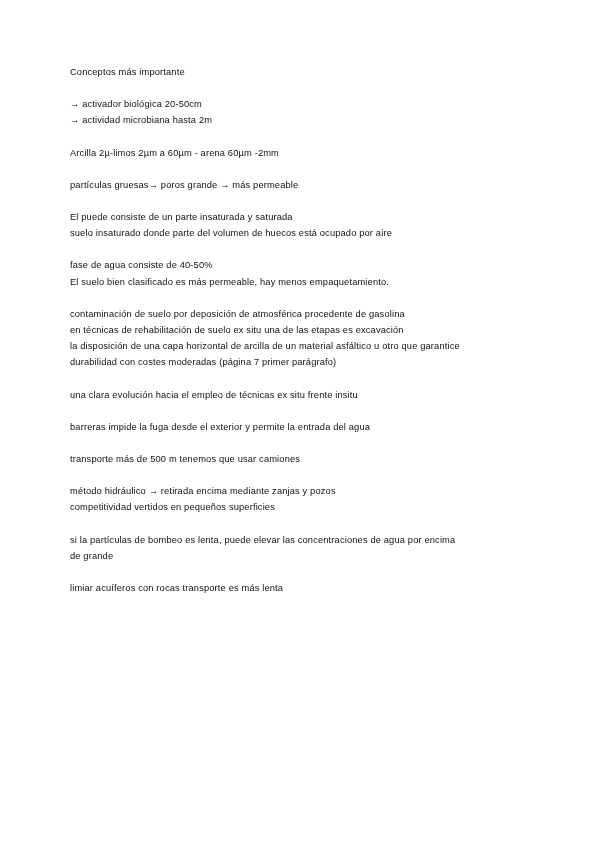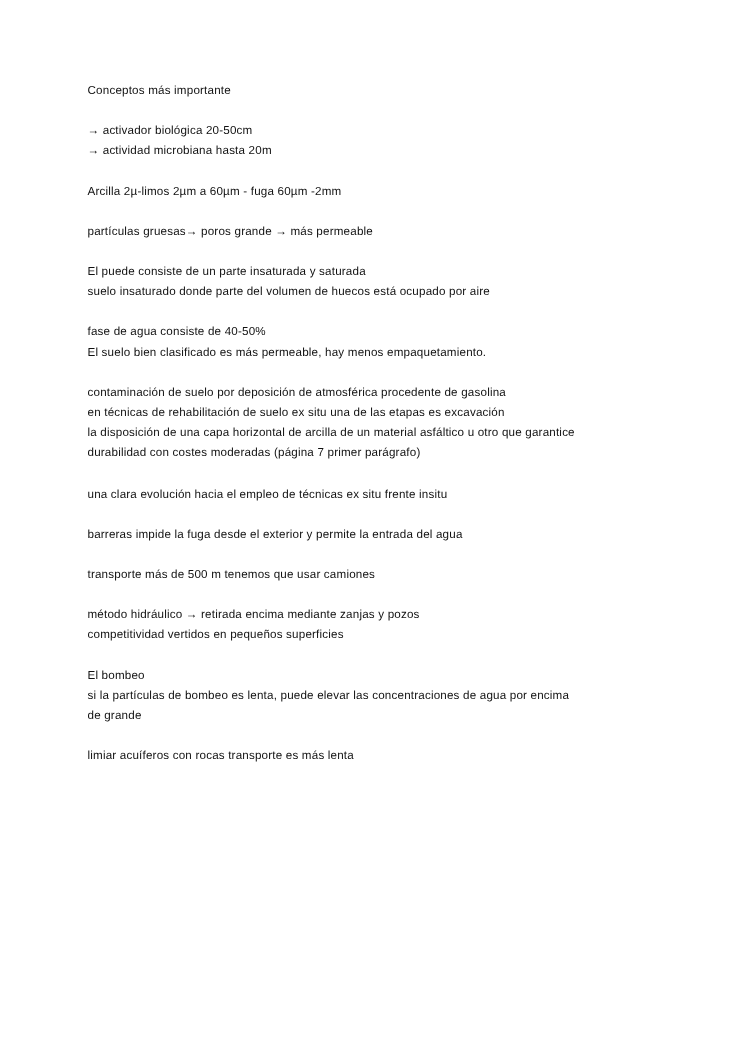--- a/index.html
+++ b/index.html
@@ -43,26 +43,26 @@
 <div class="page">
   <div class="doc-body">
 
     <p class="para">
       <span class="line">Conceptos más importante</span>
     </p>
     <div class="gap-sm"></div>
 
     <p class="para">
       <span class="line">→ activador biológica 20-50cm</span>
-      <span class="line">→ actividad microbiana hasta 20m</span>
+      <span class="line">→ actividad microbiana hasta 2m</span>
     </p>
     <div class="gap-sm"></div>
 
     <p class="para">
-      <span class="line">Arcilla 2µ-limos 2µm a 60µm - fuga 60µm -2mm</span>
+      <span class="line">Arcilla 2µ-limos 2µm a 60µm - arena 60µm -2mm</span>
     </p>
     <div class="gap-sm"></div>
 
     <p class="para">
       <span class="line">partículas gruesas→ poros grande → más permeable</span>
     </p>
     <div class="gap-sm"></div>
 
     <p class="para">
       <span class="line">El puede consiste de un parte insaturada y saturada</span>
@@ -99,21 +99,20 @@
     </p>
     <div class="gap-sm"></div>
 
     <p class="para">
       <span class="line">método hidráulico → retirada encima mediante zanjas y pozos</span>
       <span class="line">competitividad vertidos en pequeños superficies</span>
     </p>
     <div class="gap-sm"></div>
 
     <p class="para">
-      <span class="line">El bombeo</span>
       <span class="line">si la partículas de bombeo es lenta, puede elevar las concentraciones de agua por encima</span>
       <span class="line">de grande</span>
     </p>
     <div class="gap-sm"></div>
 
     <p class="para">
       <span class="line">limiar acuíferos con rocas transporte es más lenta</span>
     </p>
 
   </div>

